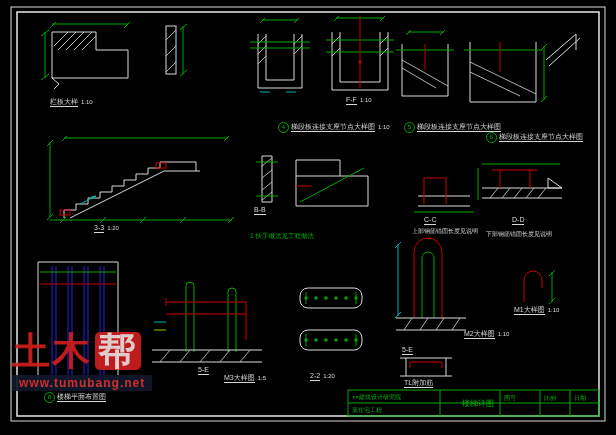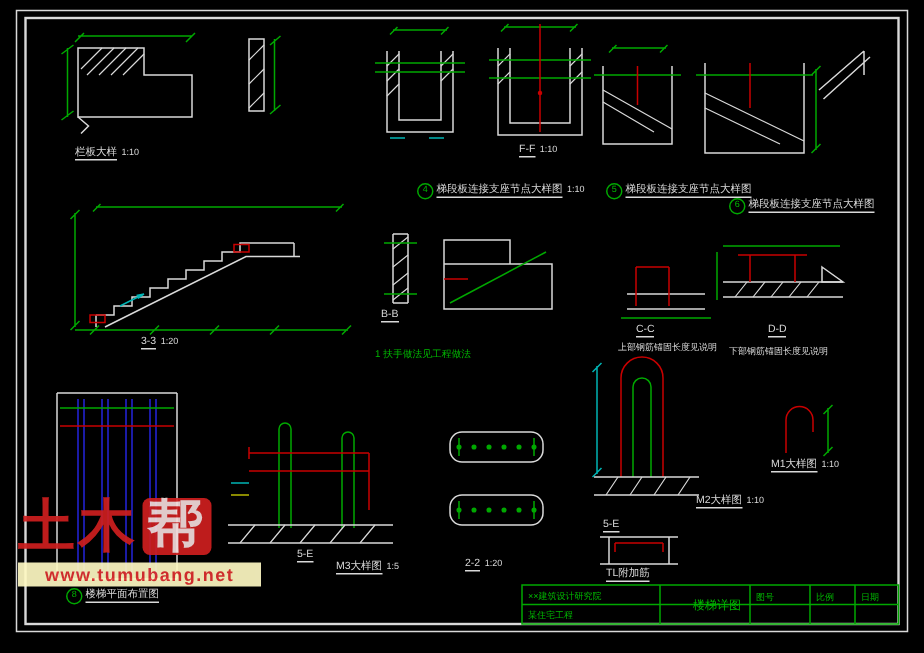--- a/index.html
+++ b/index.html
@@ -11,22 +11,22 @@
   .lbl .s{font-size:6px;margin-left:3px;}
   .cnum{display:inline-block;width:9px;height:9px;border:1px solid #00a800;border-radius:50%;
         color:#00b800;font-size:6px;line-height:9px;text-align:center;margin-right:2px;}
   .note{position:absolute;color:#d9d9d9;font-size:6px;white-space:nowrap;}
   .note-g{position:absolute;color:#00b800;font-size:6.5px;white-space:nowrap;}
   .tb{position:absolute;color:#00b800;white-space:nowrap;}
   .wm{position:absolute;left:12px;top:332px;opacity:.92;}
   .wm-brand{font-size:38px;font-weight:bold;color:#cf1f1f;letter-spacing:2px;line-height:1;}
   .wm-box{display:inline-block;background:#cf1f1f;color:#f3dcdc;border-radius:5px;
           padding:0 3px;margin-left:3px;}
-  .wm-url{margin-top:5px;display:inline-block;background:#fef9c3;color:#e03030;
-          font-size:12px;font-weight:bold;padding:1px 18px;letter-spacing:1px;}
+  .wm-url{margin-top:5px;display:inline-block;background:#0f172a;color:#e03030;
+          font-size:12px;font-weight:bold;padding:1px 7px;letter-spacing:1px;}
 </style>
 </head>
 <body>
 
 <div id="sheet">
 
   <svg width="616" height="435" viewBox="0 0 616 435">
 
     <g fill="none" stroke="#d9d9d9">
       <rect x="11" y="7" width="594" height="414" stroke-width="1"></rect>

